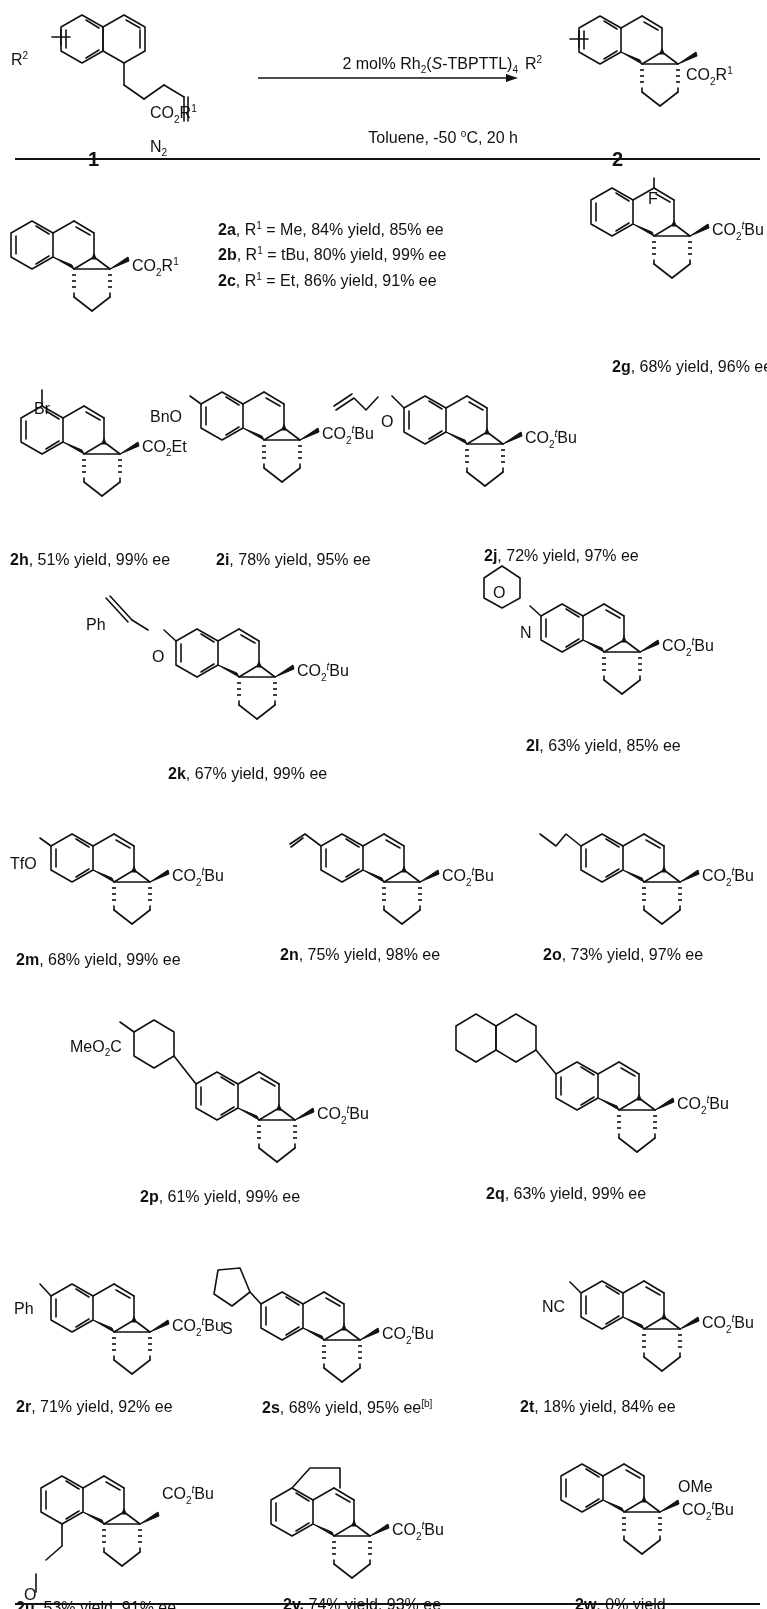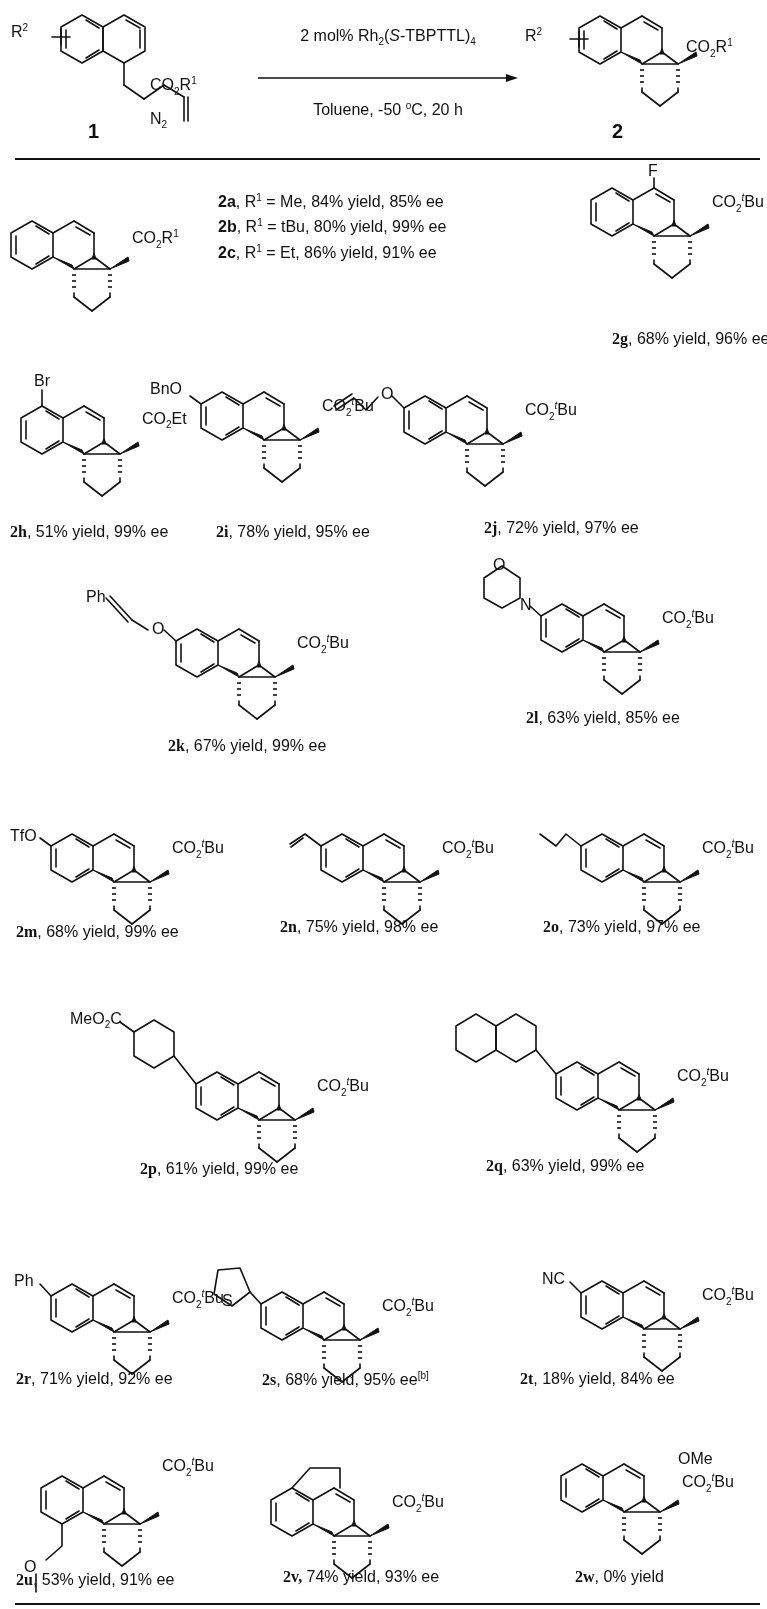--- a/index.html
+++ b/index.html
@@ -1,27 +1,27 @@
 <!DOCTYPE html>
 <html><head>
 <meta charset="utf-8">
 <style>
   html,body{margin:0;padding:0;background:#fff;}
   body{width:767px;height:1609px;position:relative;overflow:hidden;font-family:"Liberation Sans",sans-serif;color:#111;}
-  .abs{position:absolute;}
+  .abs{position:absolute;margin-top:28px;}
   svg{position:absolute;overflow:visible;}
   svg .b{stroke:#111;stroke-width:1.6;fill:none;stroke-linecap:round;stroke-linejoin:round;}
   svg .w{fill:#111;stroke:#111;stroke-width:1;}
   svg .h{stroke:#111;stroke-width:1.6;}
   .lbl{font-size:16px;white-space:nowrap;}
-  .lbl b{font-weight:bold;font-family:Liberation Serif, serif;}
+  .lbl b{font-weight:bold;}
   .grp{font-size:16px;white-space:nowrap;}
   sup,sub{font-size:10px;}
   .rule{position:absolute;left:15px;width:745px;height:1.5px;background:#111;}
-  .cond{font-size:16px;text-align:center;white-space:nowrap;}
+  .cond{font-size:16px;text-align:right;white-space:nowrap;}
   .big{font-size:20px;font-weight:bold;}
   .r1list div{font-size:16px;line-height:21px;white-space:nowrap;}
 </style>
 </head>
 <body>
 
 <svg width="0" height="0" style="position:absolute">
   <defs>
 
     <g id="core">

